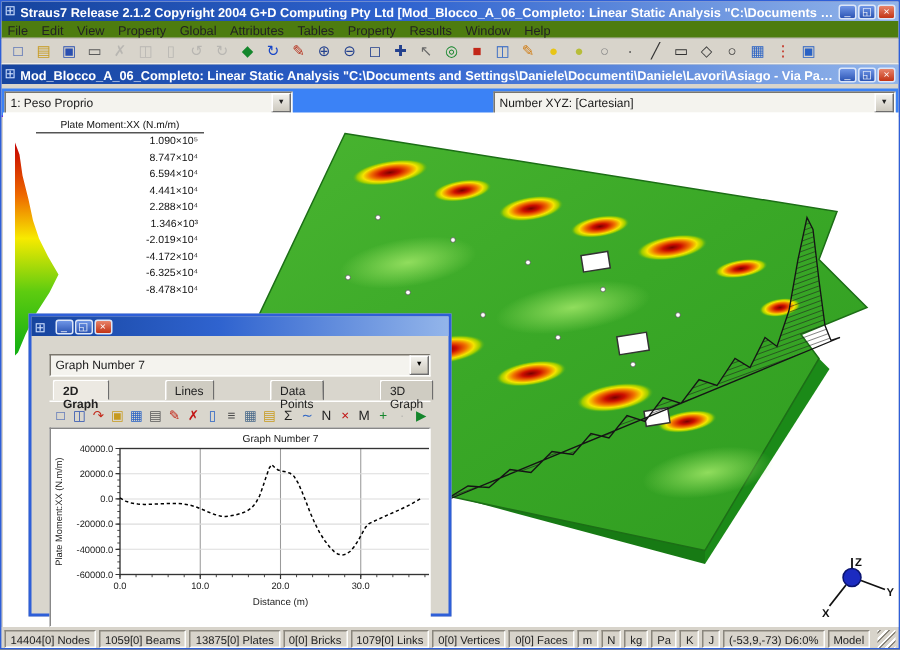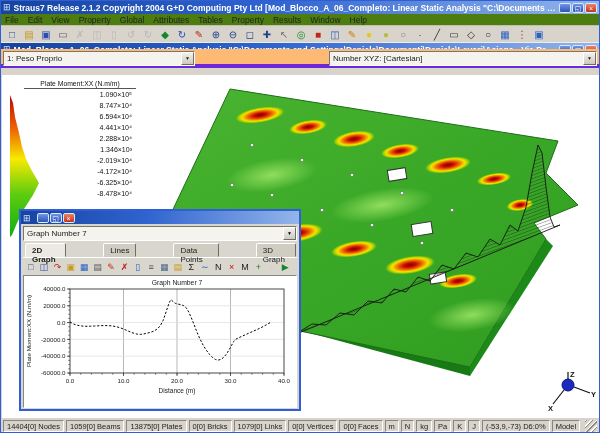--- a/index.html
+++ b/index.html
@@ -28,21 +28,21 @@
     display:flex; align-items:center; padding-left:3px; border-bottom:1px solid #bab6ac; }
   .tbi { width:16px; height:15px; font-size:10px; line-height:14px; text-align:center; margin-right:1px;
     border:1px solid transparent; }
   .tbi.disabled { opacity:.5; }
 
   
   .childbar { top:42px; }
   .childframe-top { position:absolute; left:0; top:41px; width:100%; height:1px; background:#efede8; }
 
   
-  .combobar { position:absolute; left:0; top:48px; width:100%; height:19px; background:#fdba74; border-bottom:4px solid #6d28d9; }
+  .combobar { position:absolute; left:0; top:58px; width:100%; height:19px; background:#3b82f6; border-bottom:1px solid #6d28d9; }
   .combo { position:absolute; top:2px; height:15px; background:#f4f3ee;
     border:1px solid; border-color:#7a766d #fdfdfb #fdfdfb #7a766d; display:flex; align-items:center; }
   .combo .ctext { flex:1; font-size:8px; color:#1a1a1a; padding-left:3px; white-space:nowrap; overflow:hidden; }
   .combo .carrow { width:13px; height:13px; background:linear-gradient(#f2f1ec,#cdc9bf); border:1px solid;
     border-color:#fff #6d6d6d #6d6d6d #fff; font-size:5px; line-height:11px; text-align:center; color:#222; }
 
   
   .model { position:absolute; left:1px; top:74px; width:598px; height:343px; background:#fff; overflow:hidden; }
   .model svg.contour { position:absolute; left:0; top:0; }
 
@@ -57,21 +57,21 @@
   .triad { position:absolute; left:544px; top:294px; z-index:2; }
   .triad text { font-size:7.5px; fill:#111; font-weight:bold; }
 
   
   .dialog { position:absolute; left:17px; top:134px; width:282px; height:202px; background:#d9d6cd;
     border:2px solid #2e5fd8; z-index:5; }
   .dlg-title { position:relative; height:13px; background:linear-gradient(90deg,#16449e 0%,#2f63cf 45%,#93b5ea 100%);
     color:#fff; display:flex; align-items:center; padding:0 2px; }
   .dlg-title .tb-icon-app { font-size:9px; color:#cfe0ff; margin-right:3px; }
   .dlg-title .tb-text { font-size:8.5px; font-weight:bold; flex:1; }
-  .dlg-body { padding:2px; }
+  .dlg-body { padding:12px; }
   .dlg-combo { position:relative; height:15px; background:#f4f3ee; border:1px solid;
     border-color:#7a766d #fdfdfb #fdfdfb #7a766d; display:flex; align-items:center; margin-bottom:2px; }
   .dlg-combo .ctext { flex:1; font-size:8px; padding-left:3px; color:#1a1a1a; }
   .dlg-combo .carrow { width:13px; height:13px; background:linear-gradient(#f2f1ec,#cdc9bf); border:1px solid;
     border-color:#fff #6d6d6d #6d6d6d #fff; font-size:5px; line-height:11px; text-align:center; }
   .tabstrip { display:flex; height:15px; border-bottom:1px solid #fff; padding-left:2px;gap:36px; }
   .tab { font-size:8px; color:#222; padding:2px 6px 0 6px; margin-right:1px; background:#cfccc2;
     border:1px solid; border-color:#fff #6d6d6d transparent #fff; border-radius:2px 2px 0 0; }
   .tab.active { background:#ece9e2; font-weight:bold; position:relative; top:0; }
   .dlg-toolbar { display:flex; align-items:center; height:17px; padding-left:1px; }

